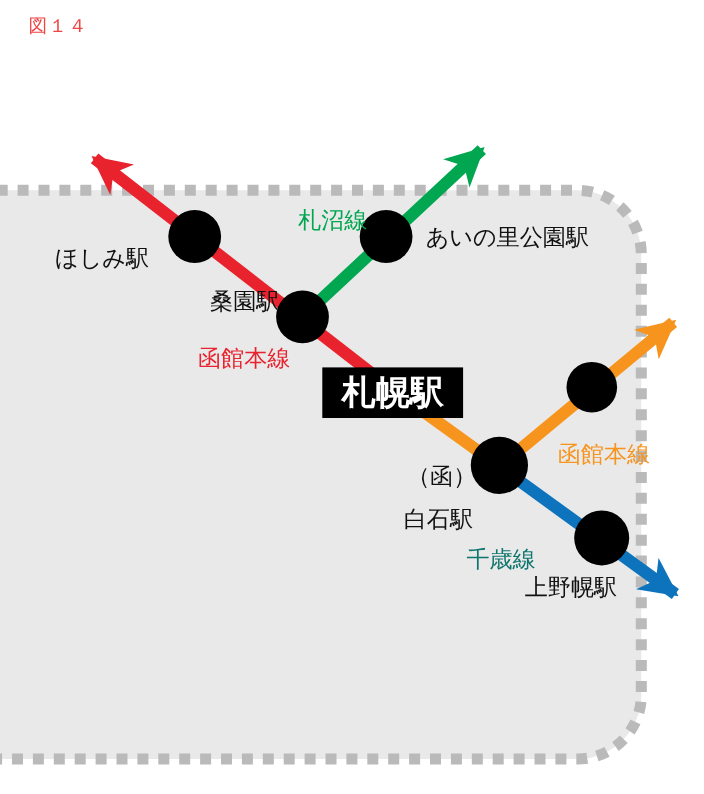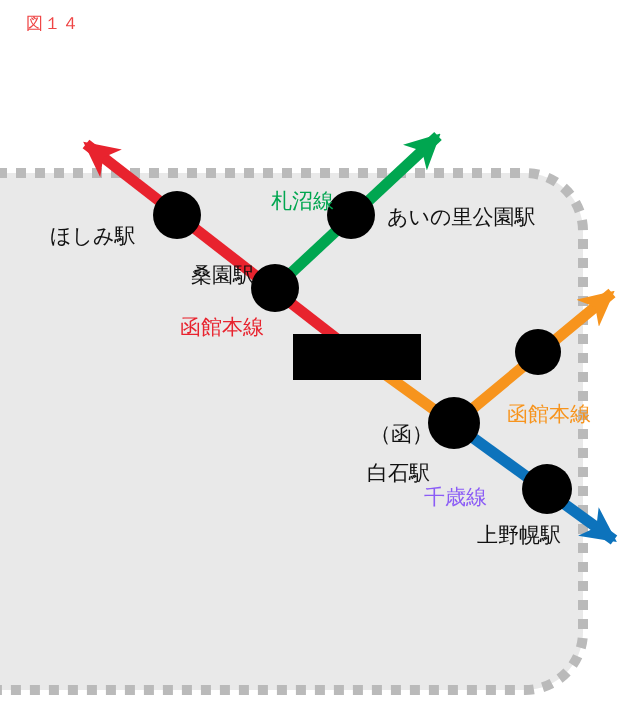--- a/index.html
+++ b/index.html
@@ -57,21 +57,21 @@
     left: 32px;
     top: 96px;
     font-size: 20px;
     color: #111111;
     z-index: 2;
     white-space: nowrap;
   }
   .c-red    { color: #e8232e; }
   .c-green  { color: #00a650; margin-left: 36px; }
   .c-orange { color: #f7941d; }
-  .c-blue   { color: #8b5cf6; }
+  .c-blue   { color: #0f766e; margin-top: 12px; }
   .sapporo-box-label {
     position: absolute;
     left: 293px;
     top: 334px;
     width: 128px;
     height: 46px;
     display: flex;
     align-items: center;
     justify-content: center;
     color: #ffffff;
@@ -138,14 +138,15 @@
   <div class="lbl c-orange" style="left:507px; top:402px;">函館本線</div>
 
   <div class="lbl" style="left:370px; top:422px;">（函）</div>
 
   <div class="lbl" style="left:367px; top:449px;margin-top:12px;">白石駅</div>
 
   <div class="lbl c-blue" style="left:424px; top:485px;">千歳線</div>
 
   <div class="lbl" style="left:477px; top:523px;">上野幌駅</div>
 
+  <div class="sapporo-box-label">札幌駅</div>
 
 </div>
 
 </body></html>

